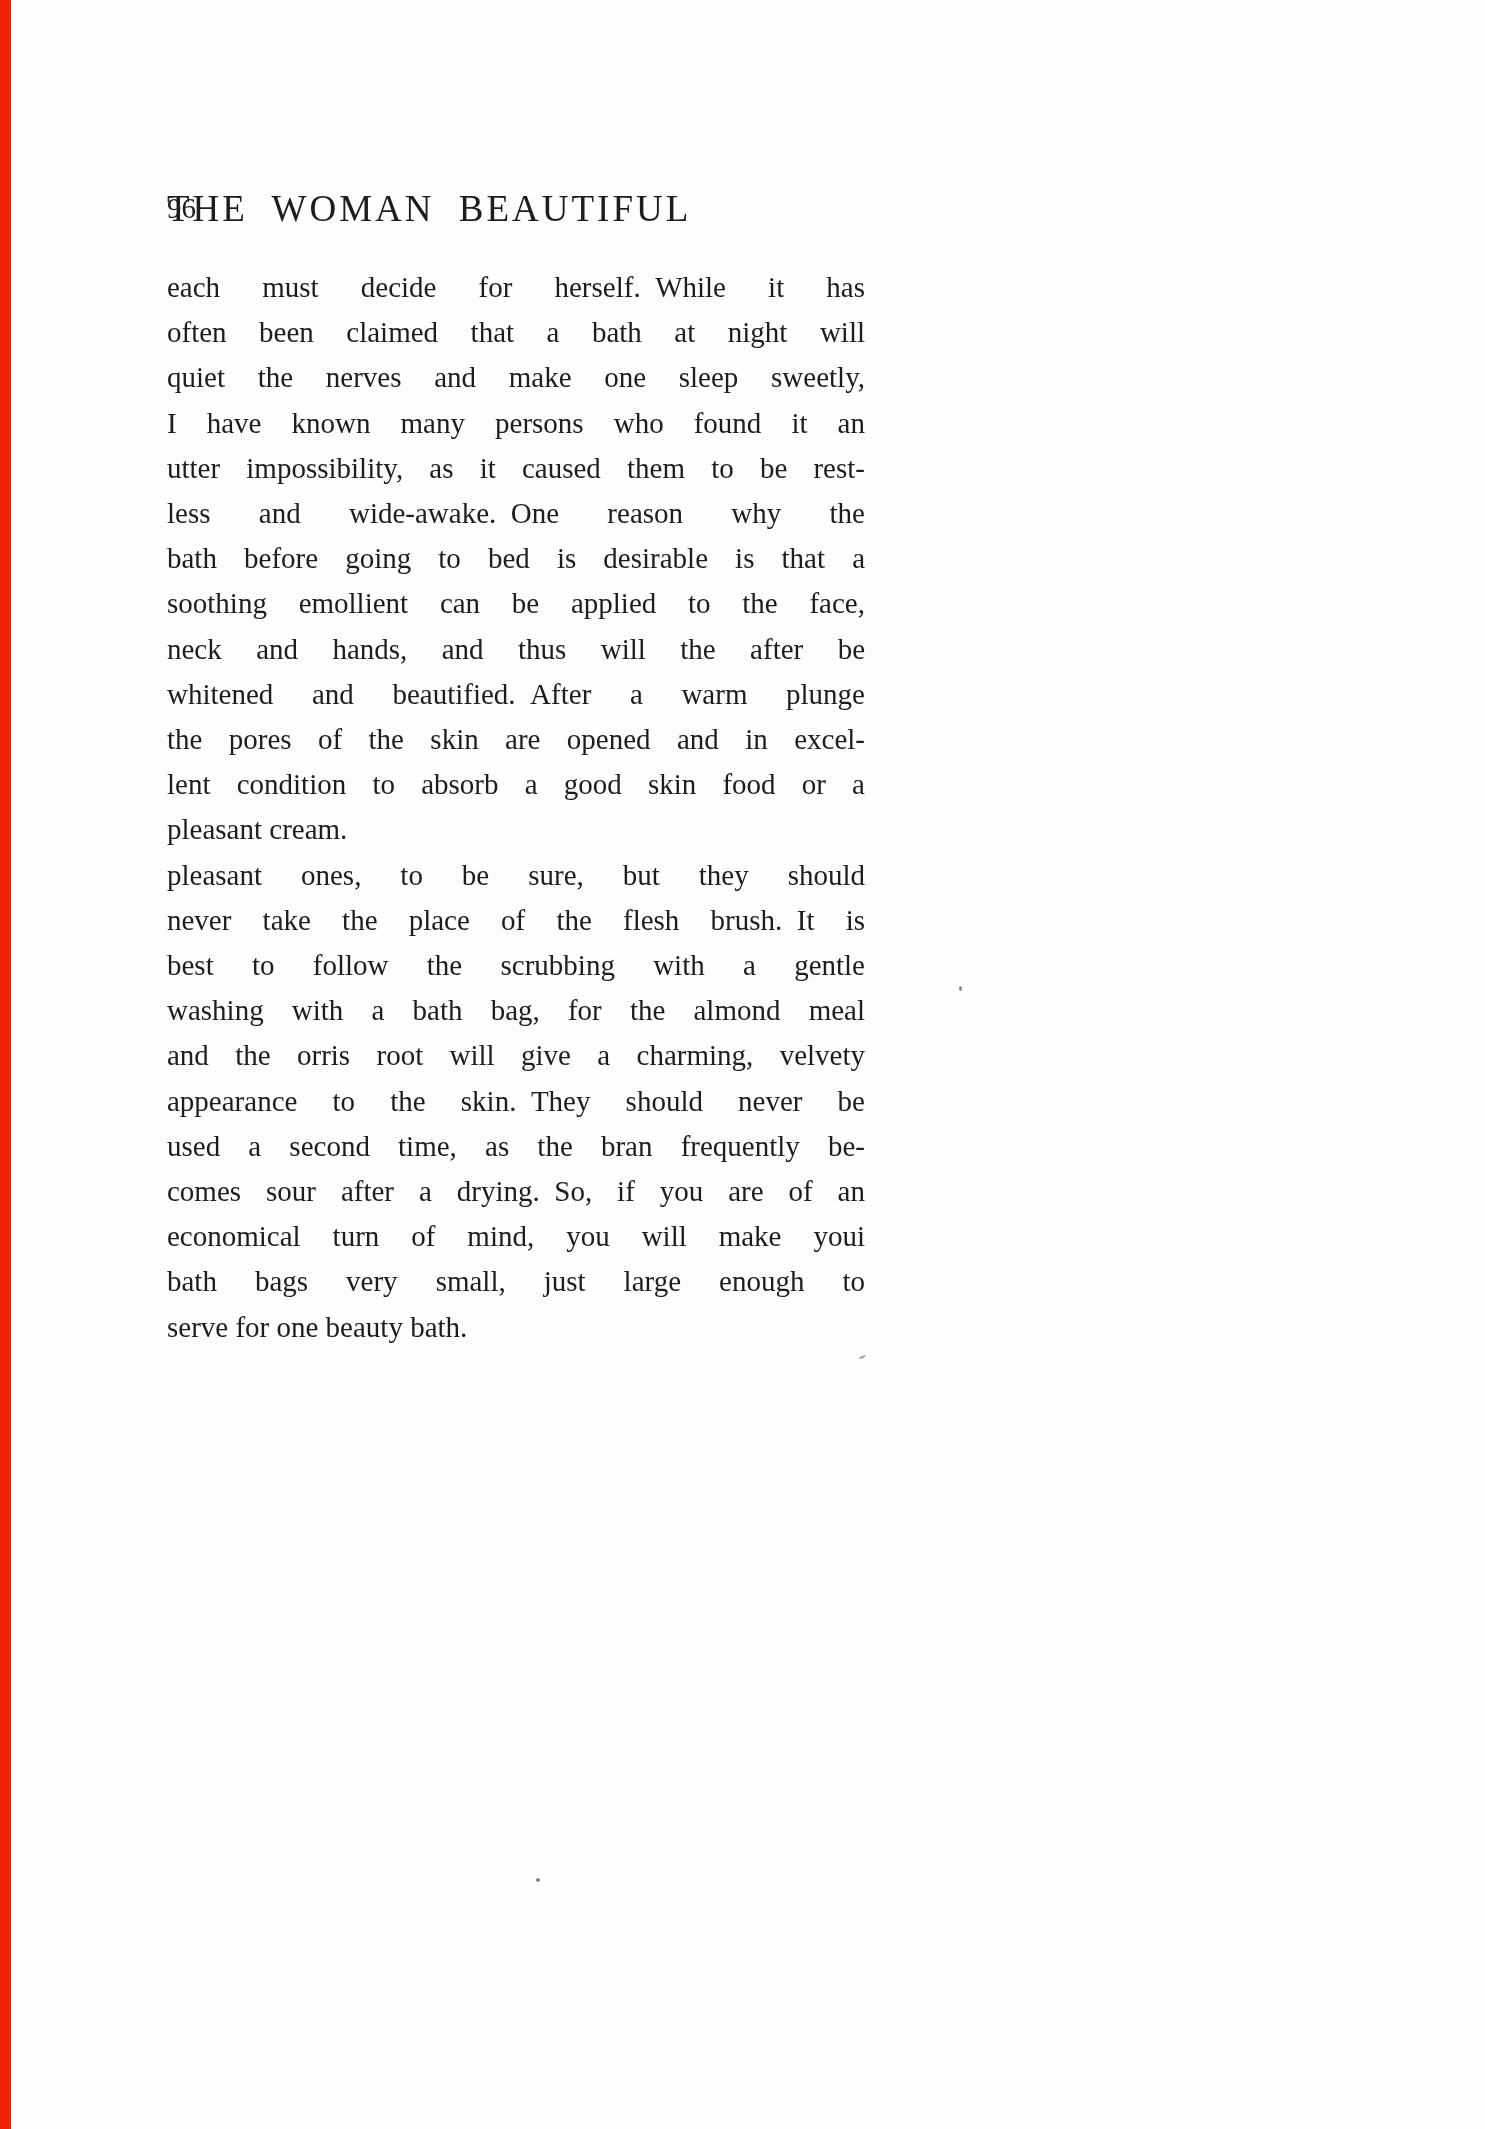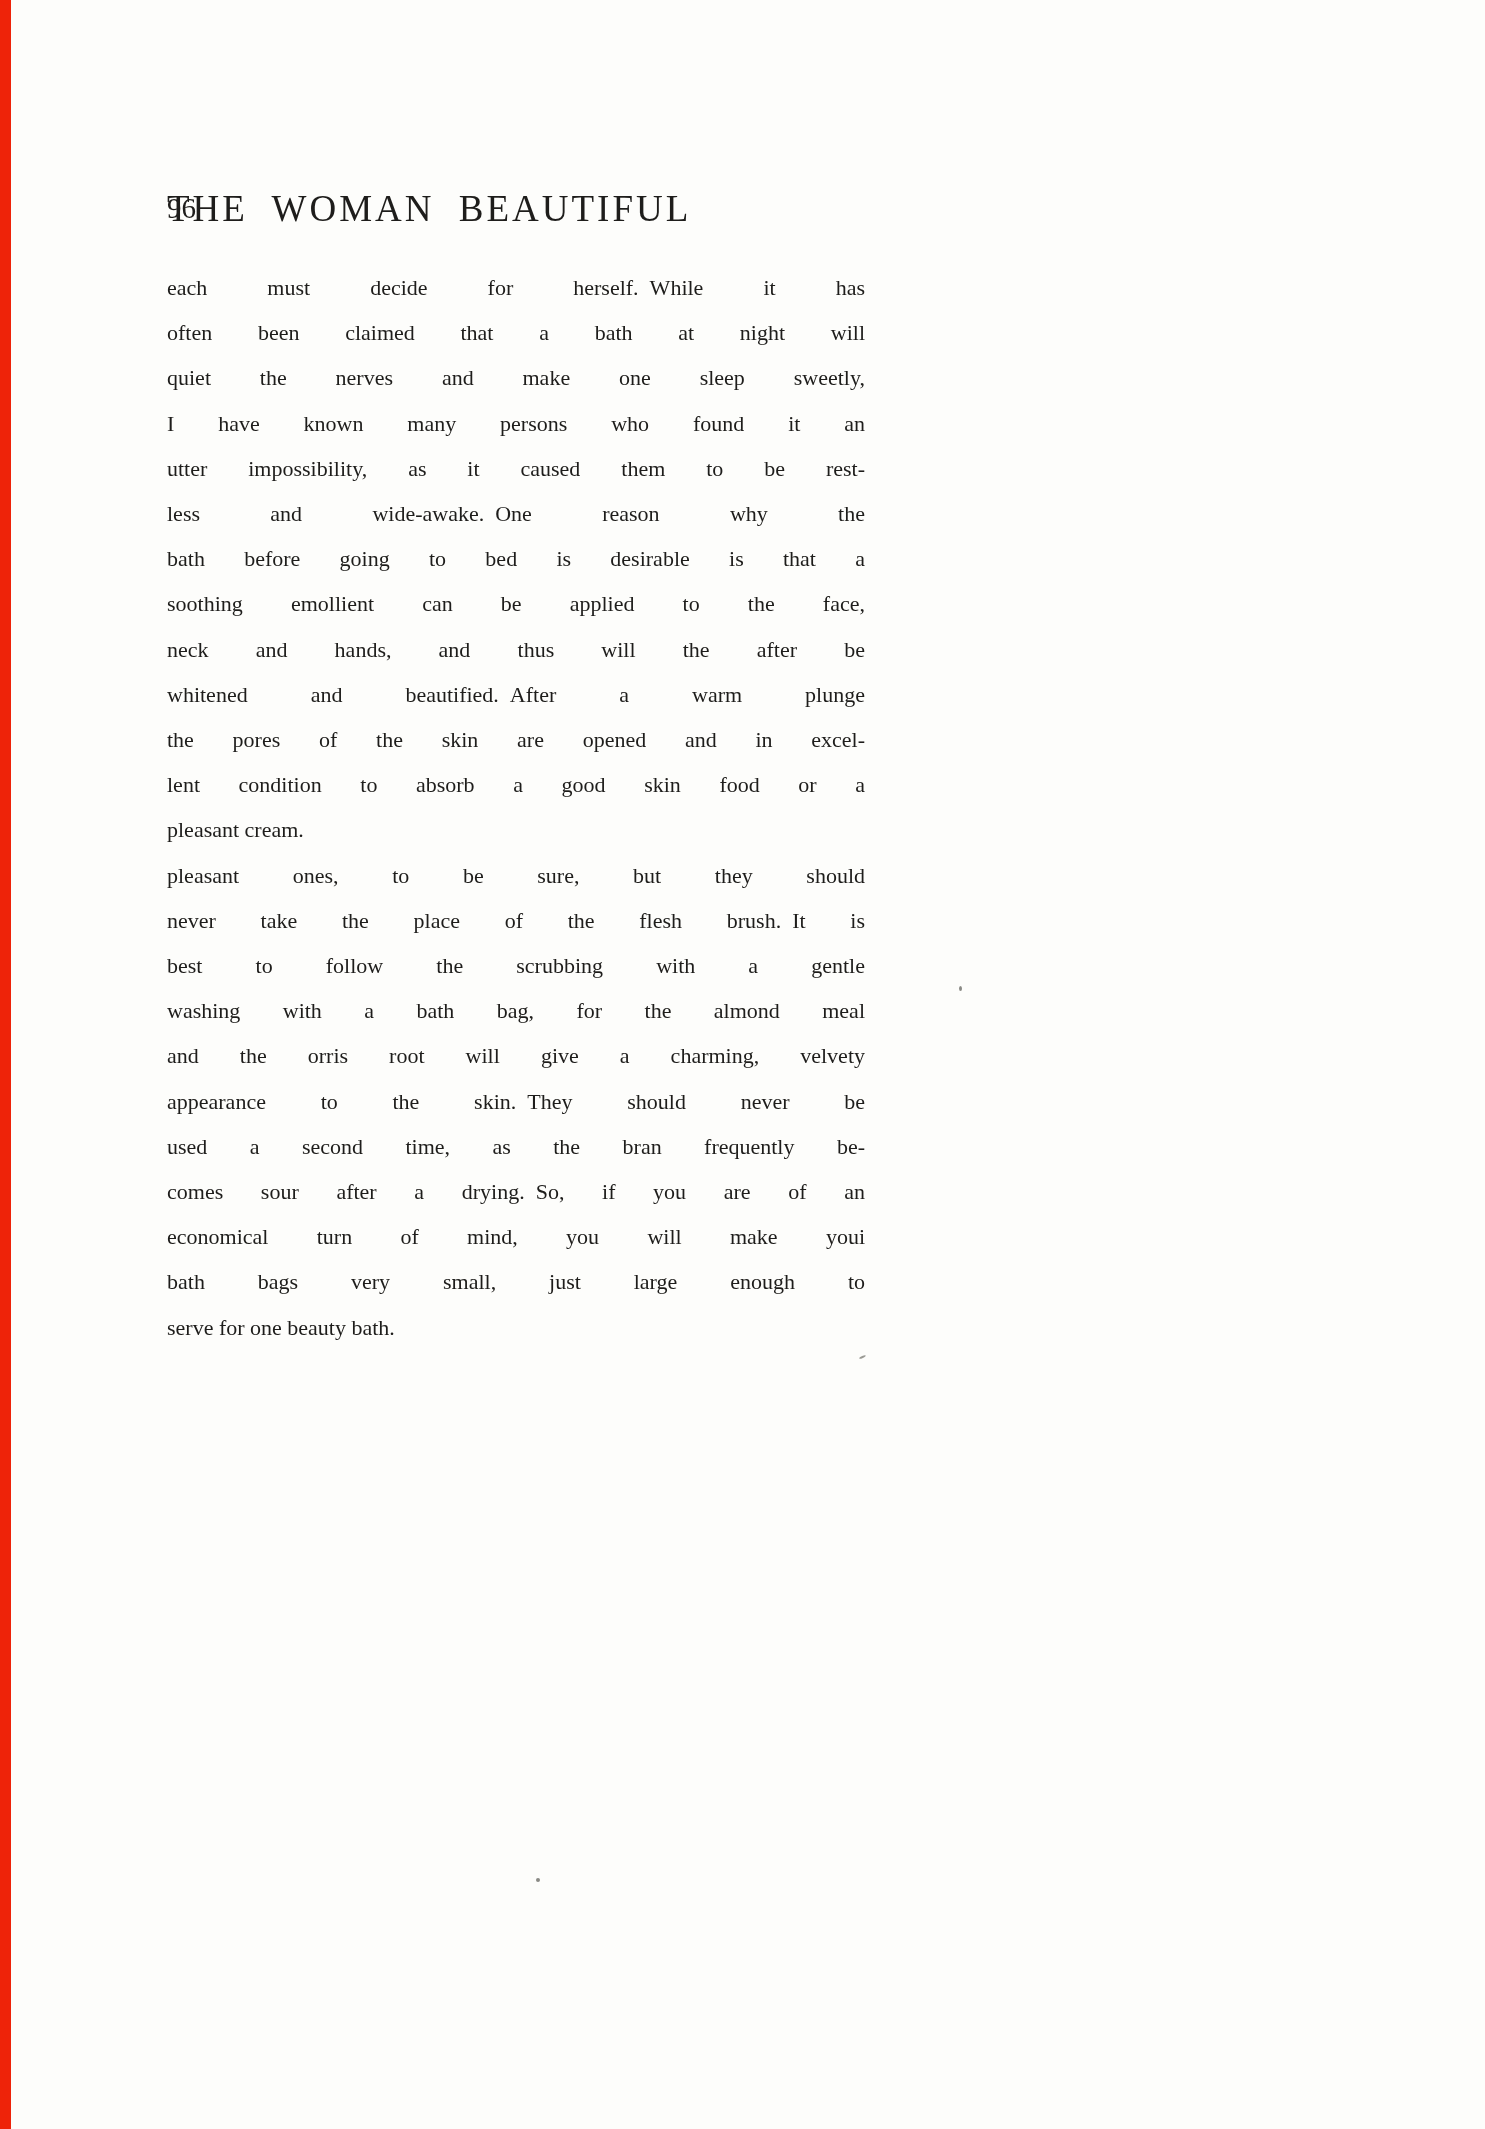--- a/index.html
+++ b/index.html
@@ -37,21 +37,21 @@
   .running-title {
     position: absolute;
     left: 0; right: 0; top: 0;
     text-align: left;
     font-size: 37px;
     line-height: 45px;
     letter-spacing: 3px;
     word-spacing: 12px;
   }
   .body-text {
-    font-size: 22px;
+    font-size: 29px;
     line-height: 45.2px;
   }
   .line {
     text-align: justify;
     text-align-last: justify;
     white-space: normal;
   }
   .line.para-end { text-align-last: left; }
   .line.indent { text-indent: 42px; }
   .speck {

